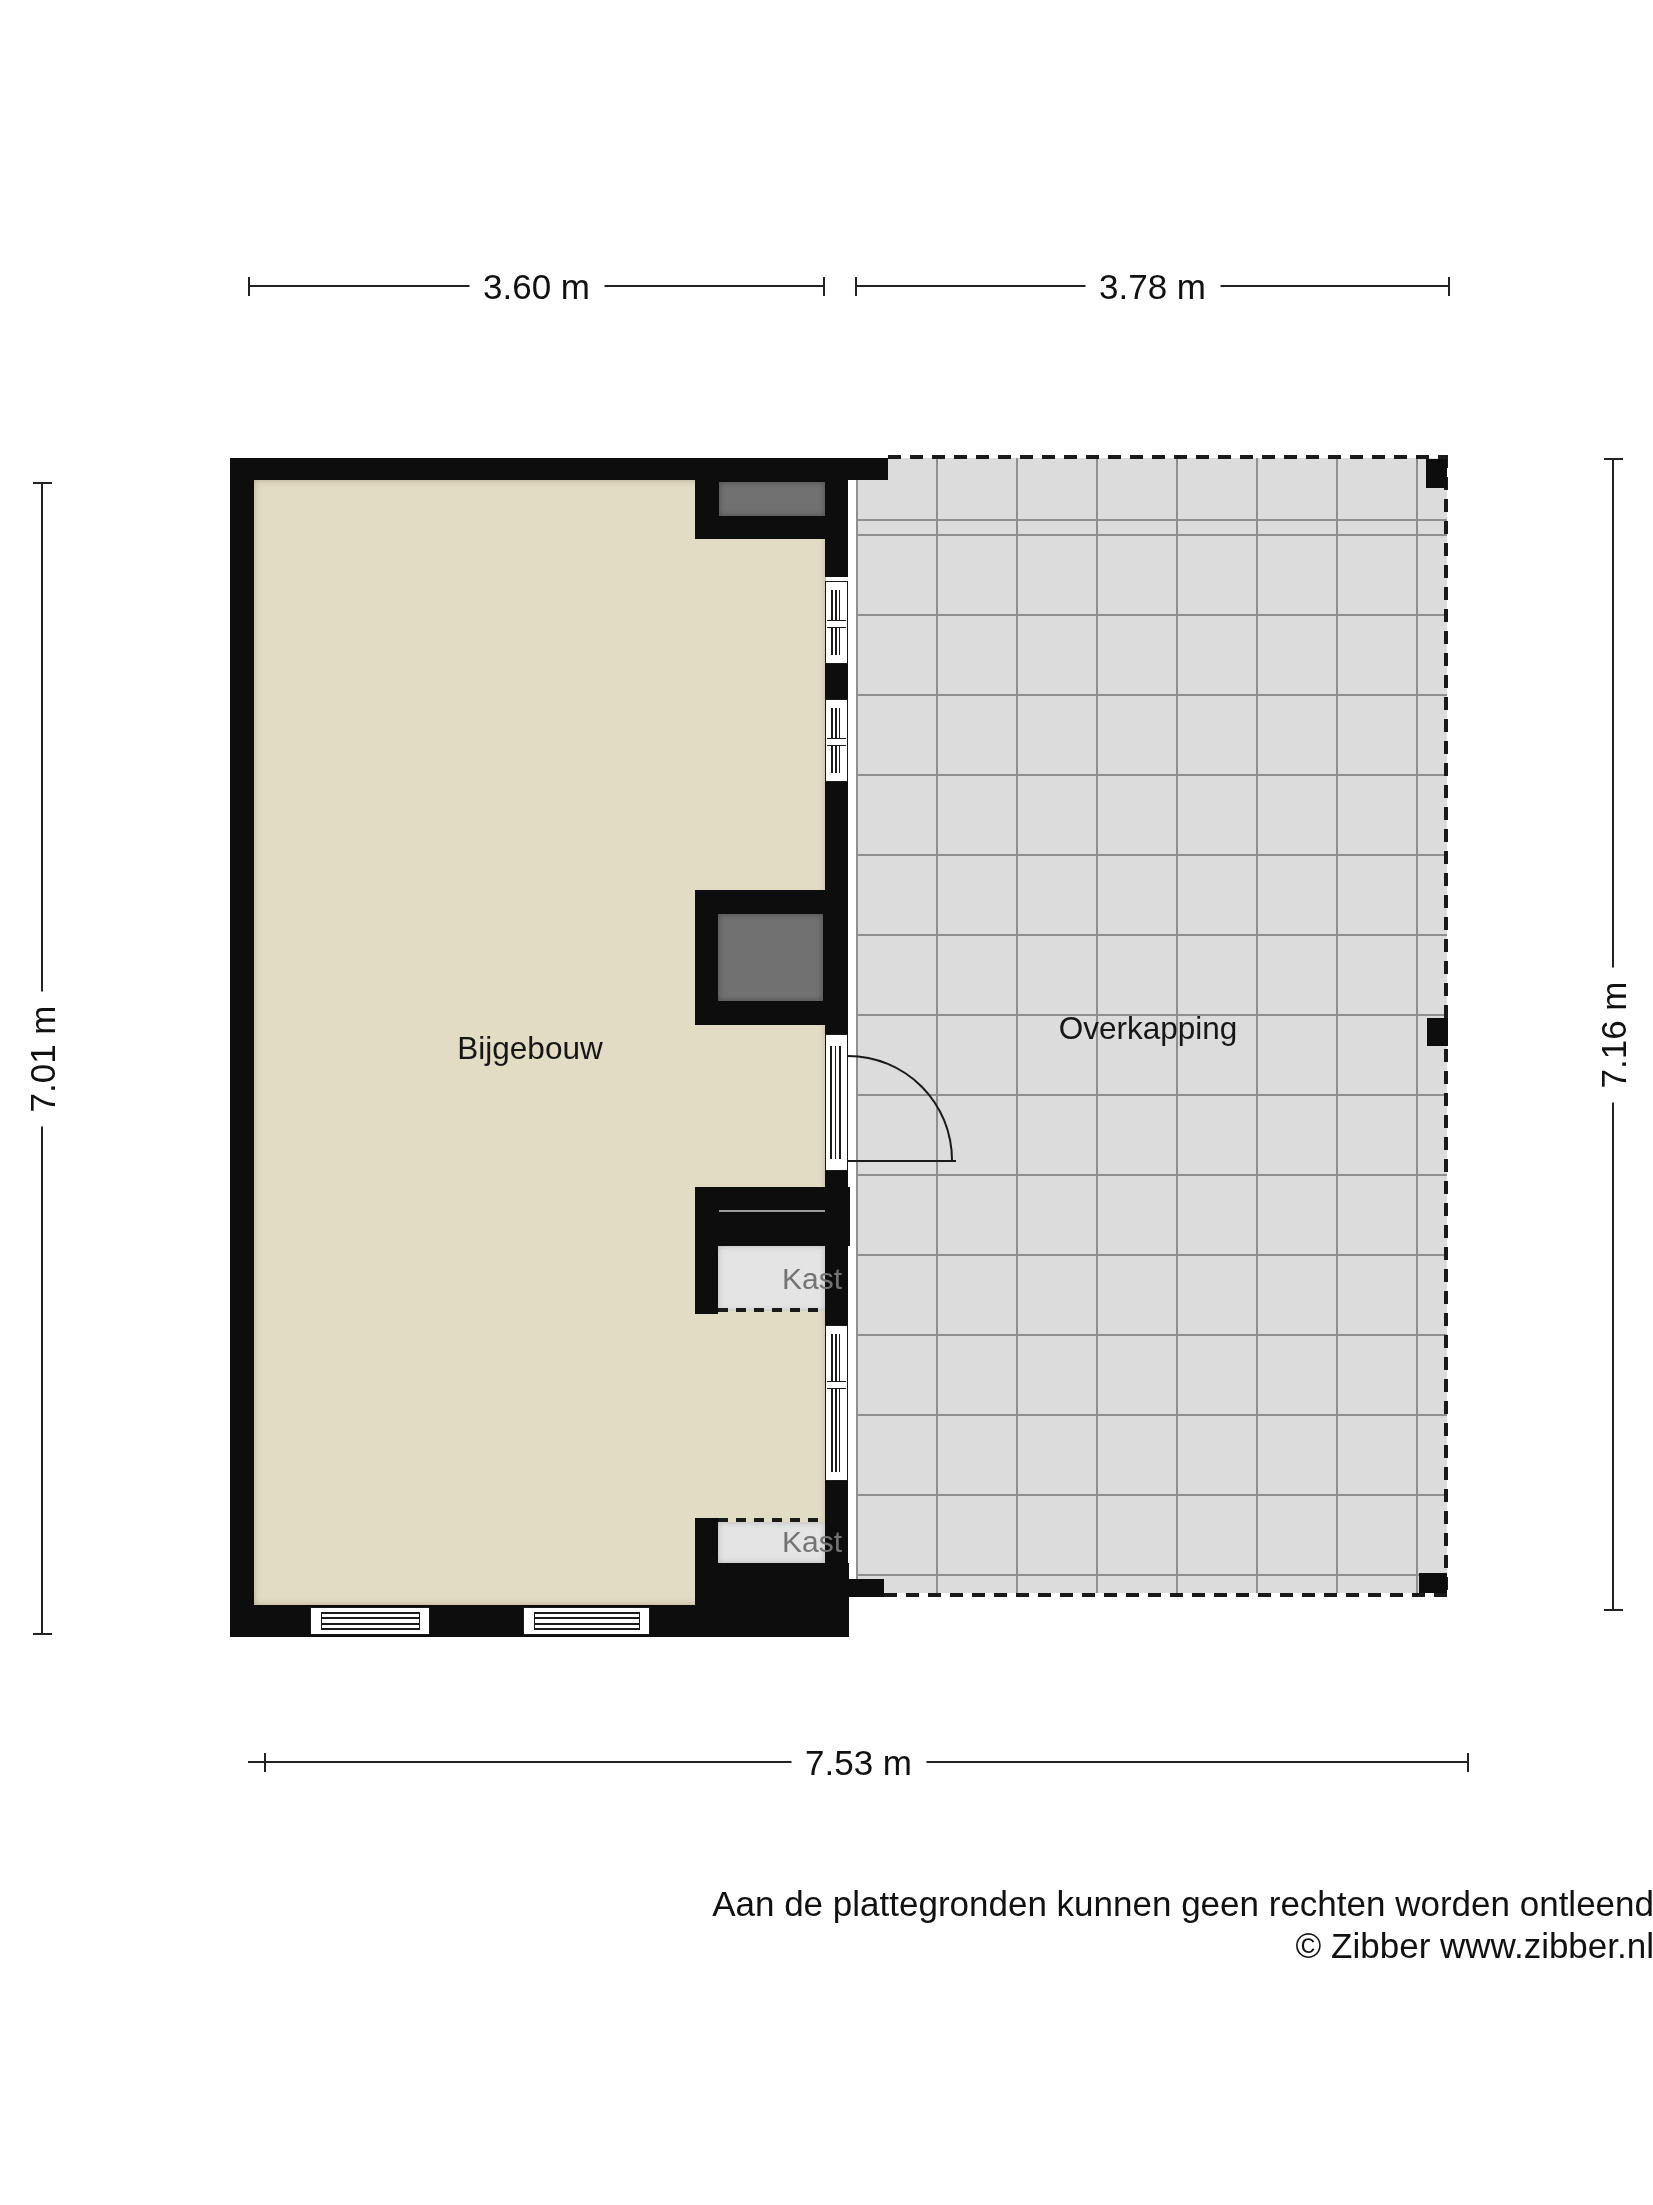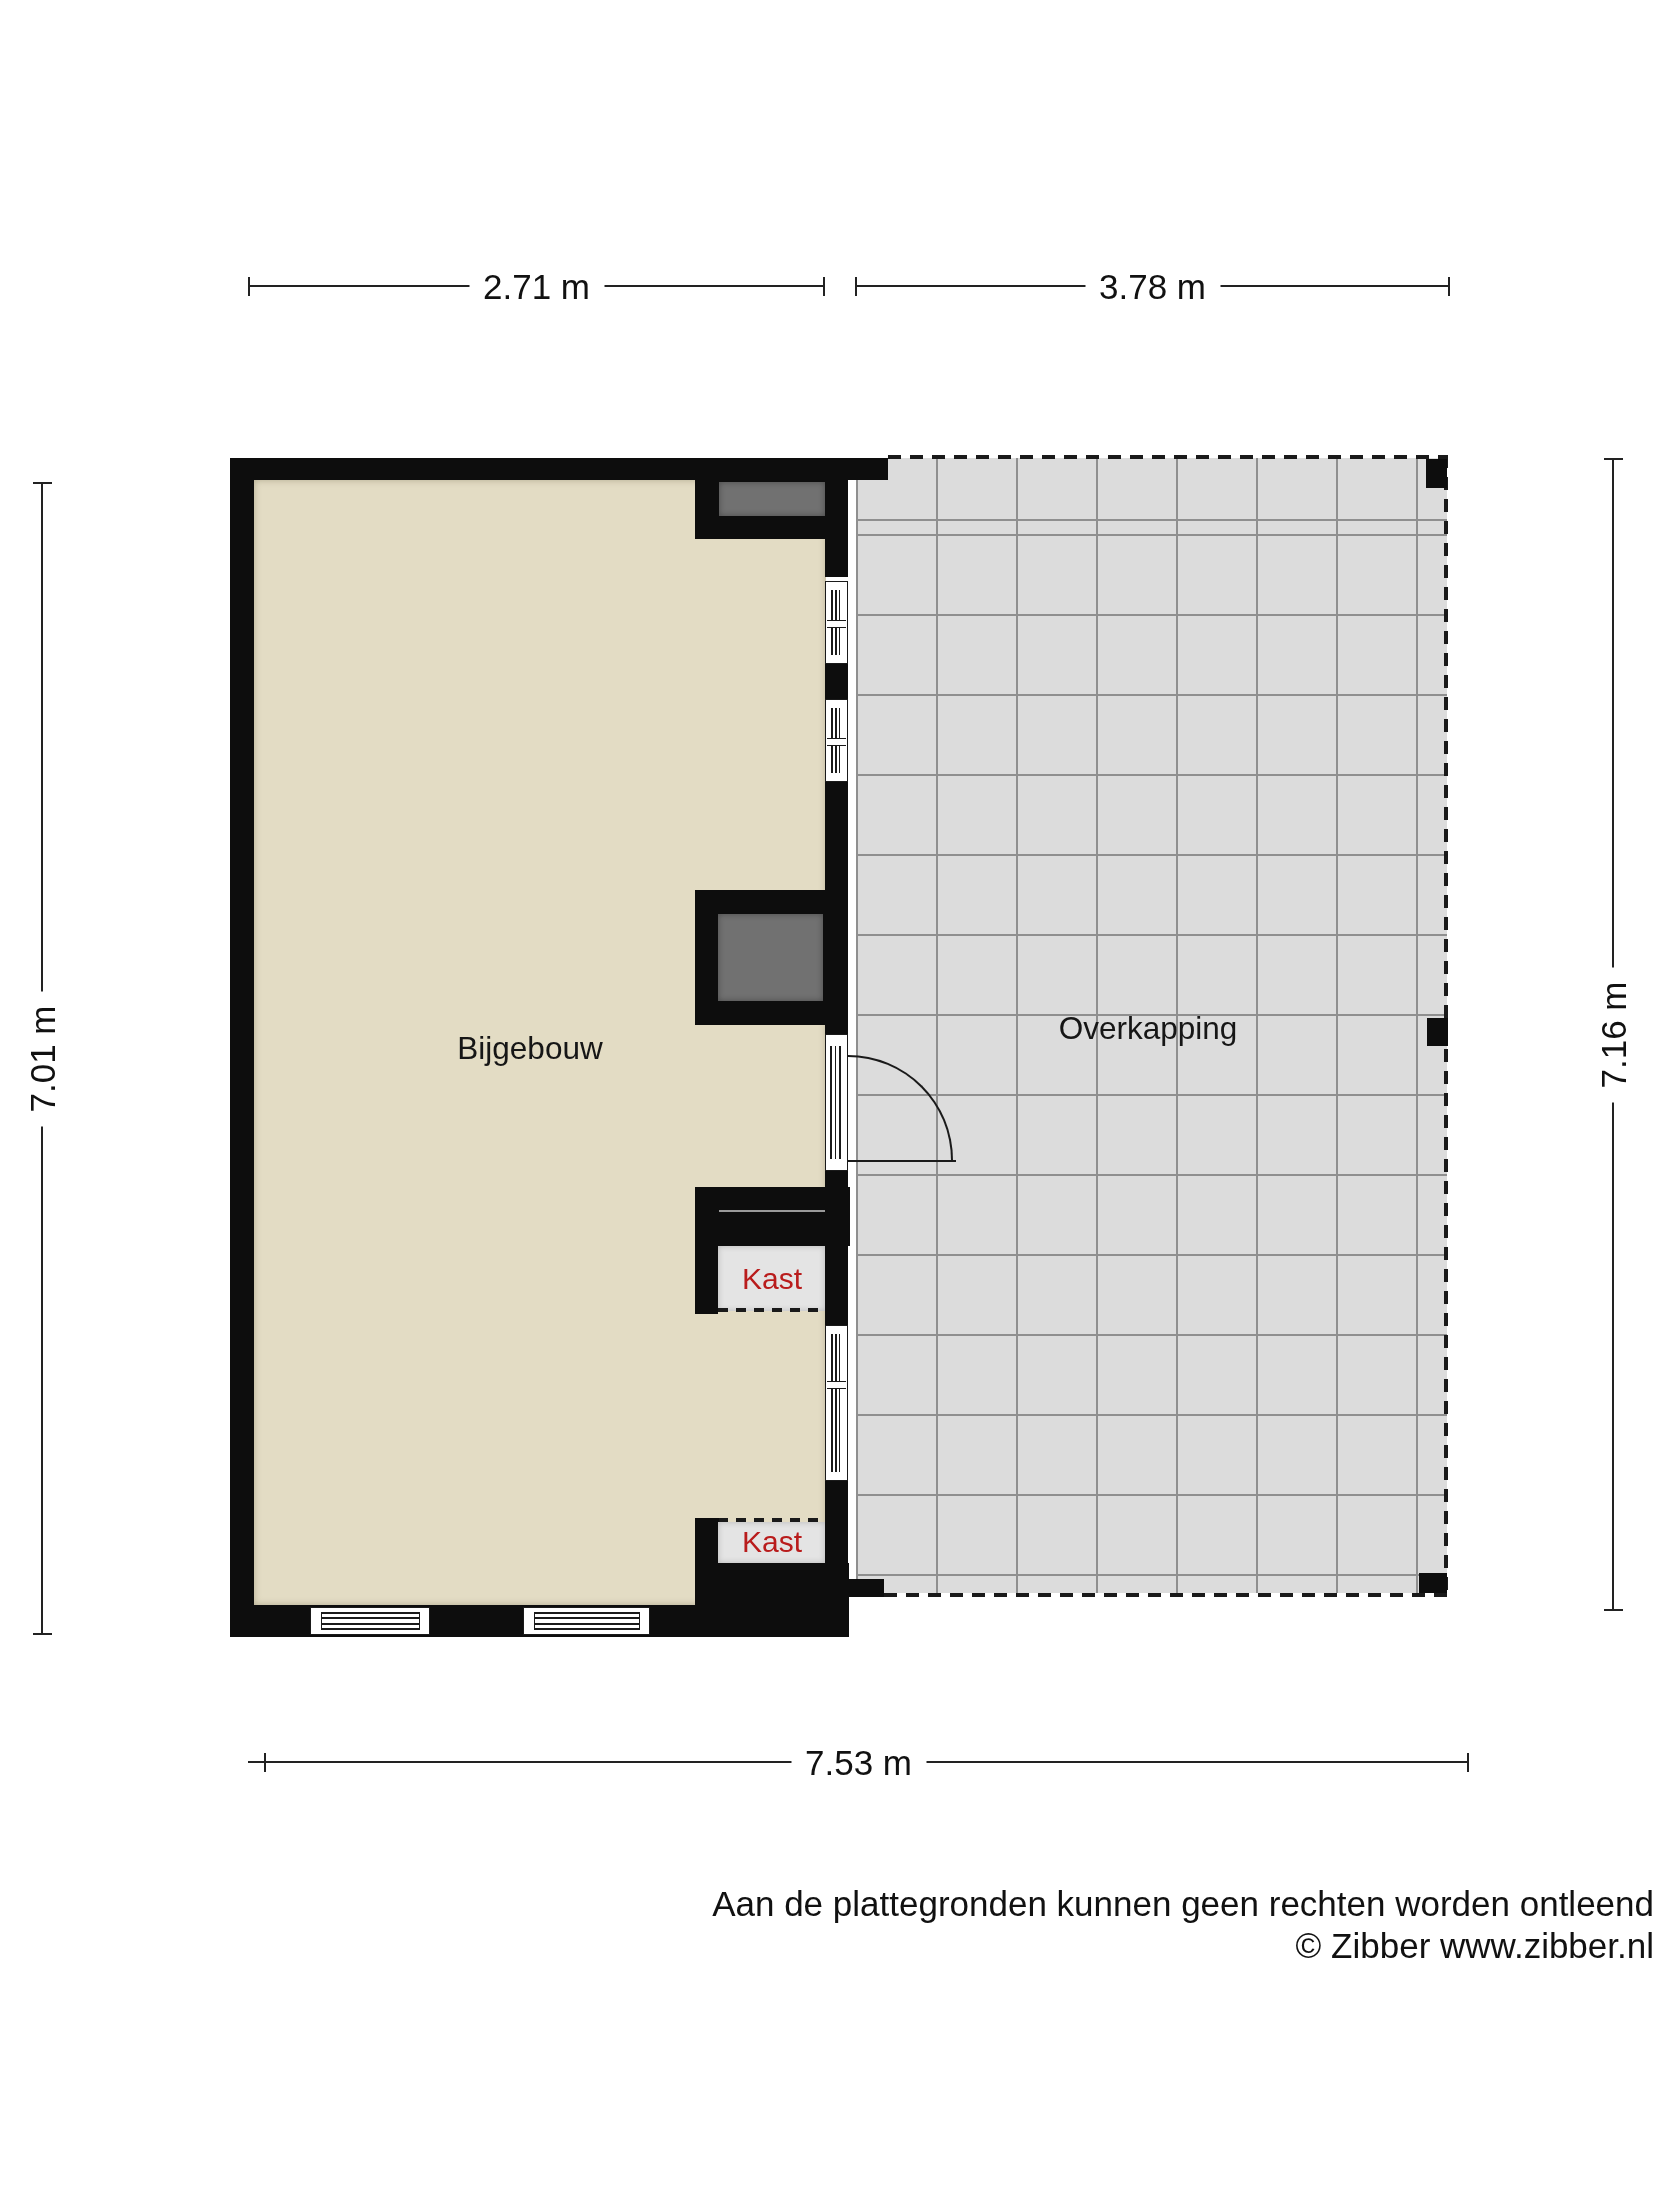--- a/index.html
+++ b/index.html
@@ -50,21 +50,21 @@
     background:repeating-linear-gradient(to bottom,var(--line) 0 1.6px,transparent 1.6px 5.5px);box-sizing:border-box;}
   .win-div{position:absolute;left:0.8px;right:0.8px;height:6.3px;background:#fff;
     border-top:1.6px solid var(--line);border-bottom:1.6px solid var(--line);}
   
   .door-arc{position:absolute;left:848px;top:1055px;width:105px;height:105px;
     border-top:2.4px solid var(--line);border-right:2.4px solid var(--line);
     border-top-right-radius:100% 100%;box-sizing:border-box;}
   .door-leaf{position:absolute;left:848px;top:1160px;width:108px;height:2.4px;background:var(--line);}
   
   .room-label{position:absolute;transform:translate(-50%,-50%);font-size:31.5px;color:#161616;white-space:nowrap;}
-  .closet-label{position:absolute;transform:translate(-50%,-50%);font-size:30px;color:#b91c1c;white-space:nowrap;}
+  .closet-label{position:absolute;transform:translate(-50%,-50%);font-size:30px;color:#737373;white-space:nowrap;margin-left:40px;}
   
   .dim-h{position:absolute;height:19px;}
   .dim-h .line{position:absolute;left:0;right:0;top:7.9px;height:2.4px;background:#222;}
   .dim-h .tick{position:absolute;top:0;width:2.4px;height:19px;background:#222;}
   .dim-h .tick.r{right:0;}
   .dim-h .lbl{position:absolute;left:50%;top:9.5px;transform:translate(-50%,-50%);
     background:#fff;padding:0 14px;font-size:35px;color:#111;white-space:nowrap;}
   .dim-v{position:absolute;width:19px;}
   .dim-v .line{position:absolute;top:0;bottom:0;left:7.9px;width:2.4px;background:#222;}
   .dim-v .tick{position:absolute;left:0;width:19px;height:2.4px;background:#222;}
@@ -149,21 +149,21 @@
 
   <span class="room-label" style="left:530px;top:1048px;">Bijgebouw</span>
   <span class="room-label" style="left:1148px;top:1028px;">Overkapping</span>
   <span class="closet-label" style="left:772px;top:1279px;">Kast</span>
   <span class="closet-label" style="left:772px;top:1542px;">Kast</span>
 
   <div class="dim-h" style="left:248px;top:277px;width:577px;">
     <div class="line"></div>
     <div class="tick"></div>
     <div class="tick r"></div>
-    <span class="lbl">2.71 m</span>
+    <span class="lbl">3.60 m</span>
   </div>
   <div class="dim-h" style="left:855px;top:277px;width:595px;">
     <div class="line"></div>
     <div class="tick"></div>
     <div class="tick r"></div>
     <span class="lbl">3.78 m</span>
   </div>
   <div class="dim-h" style="left:248px;top:1753px;width:1205px;padding-left:16px;">
     <div class="line"></div>
     <div class="tick"></div>

